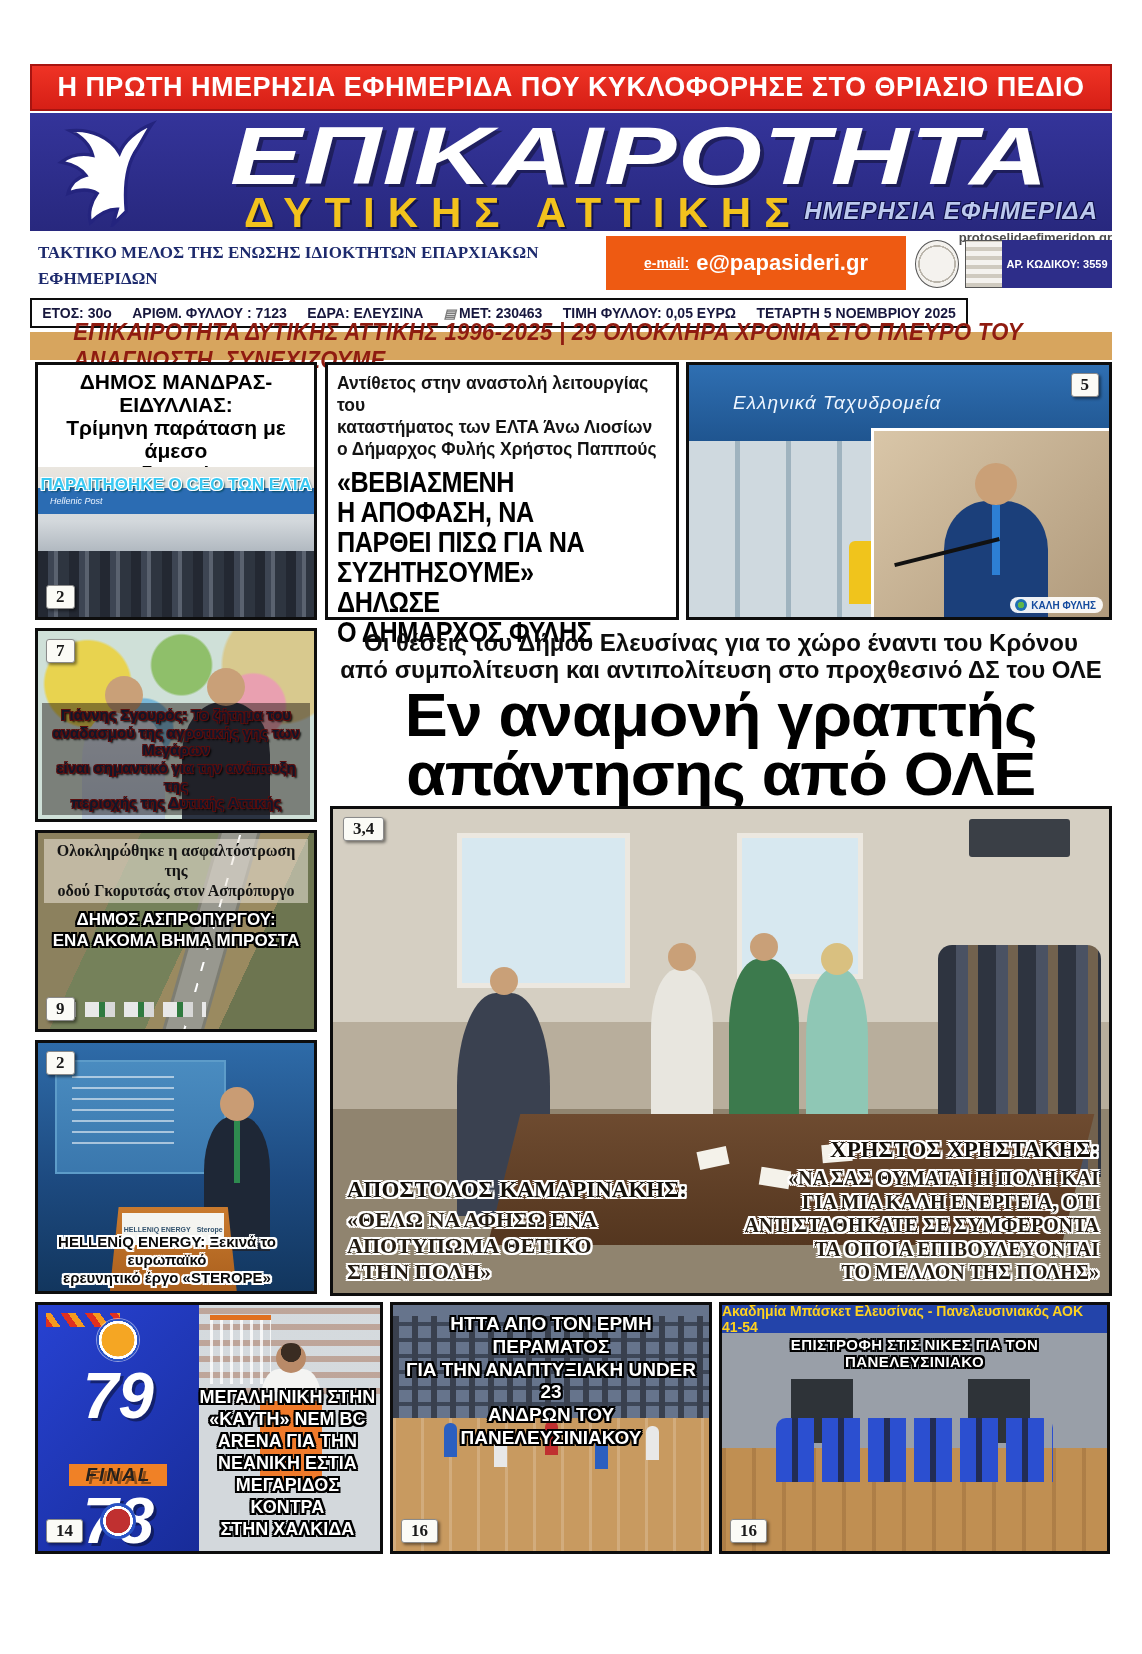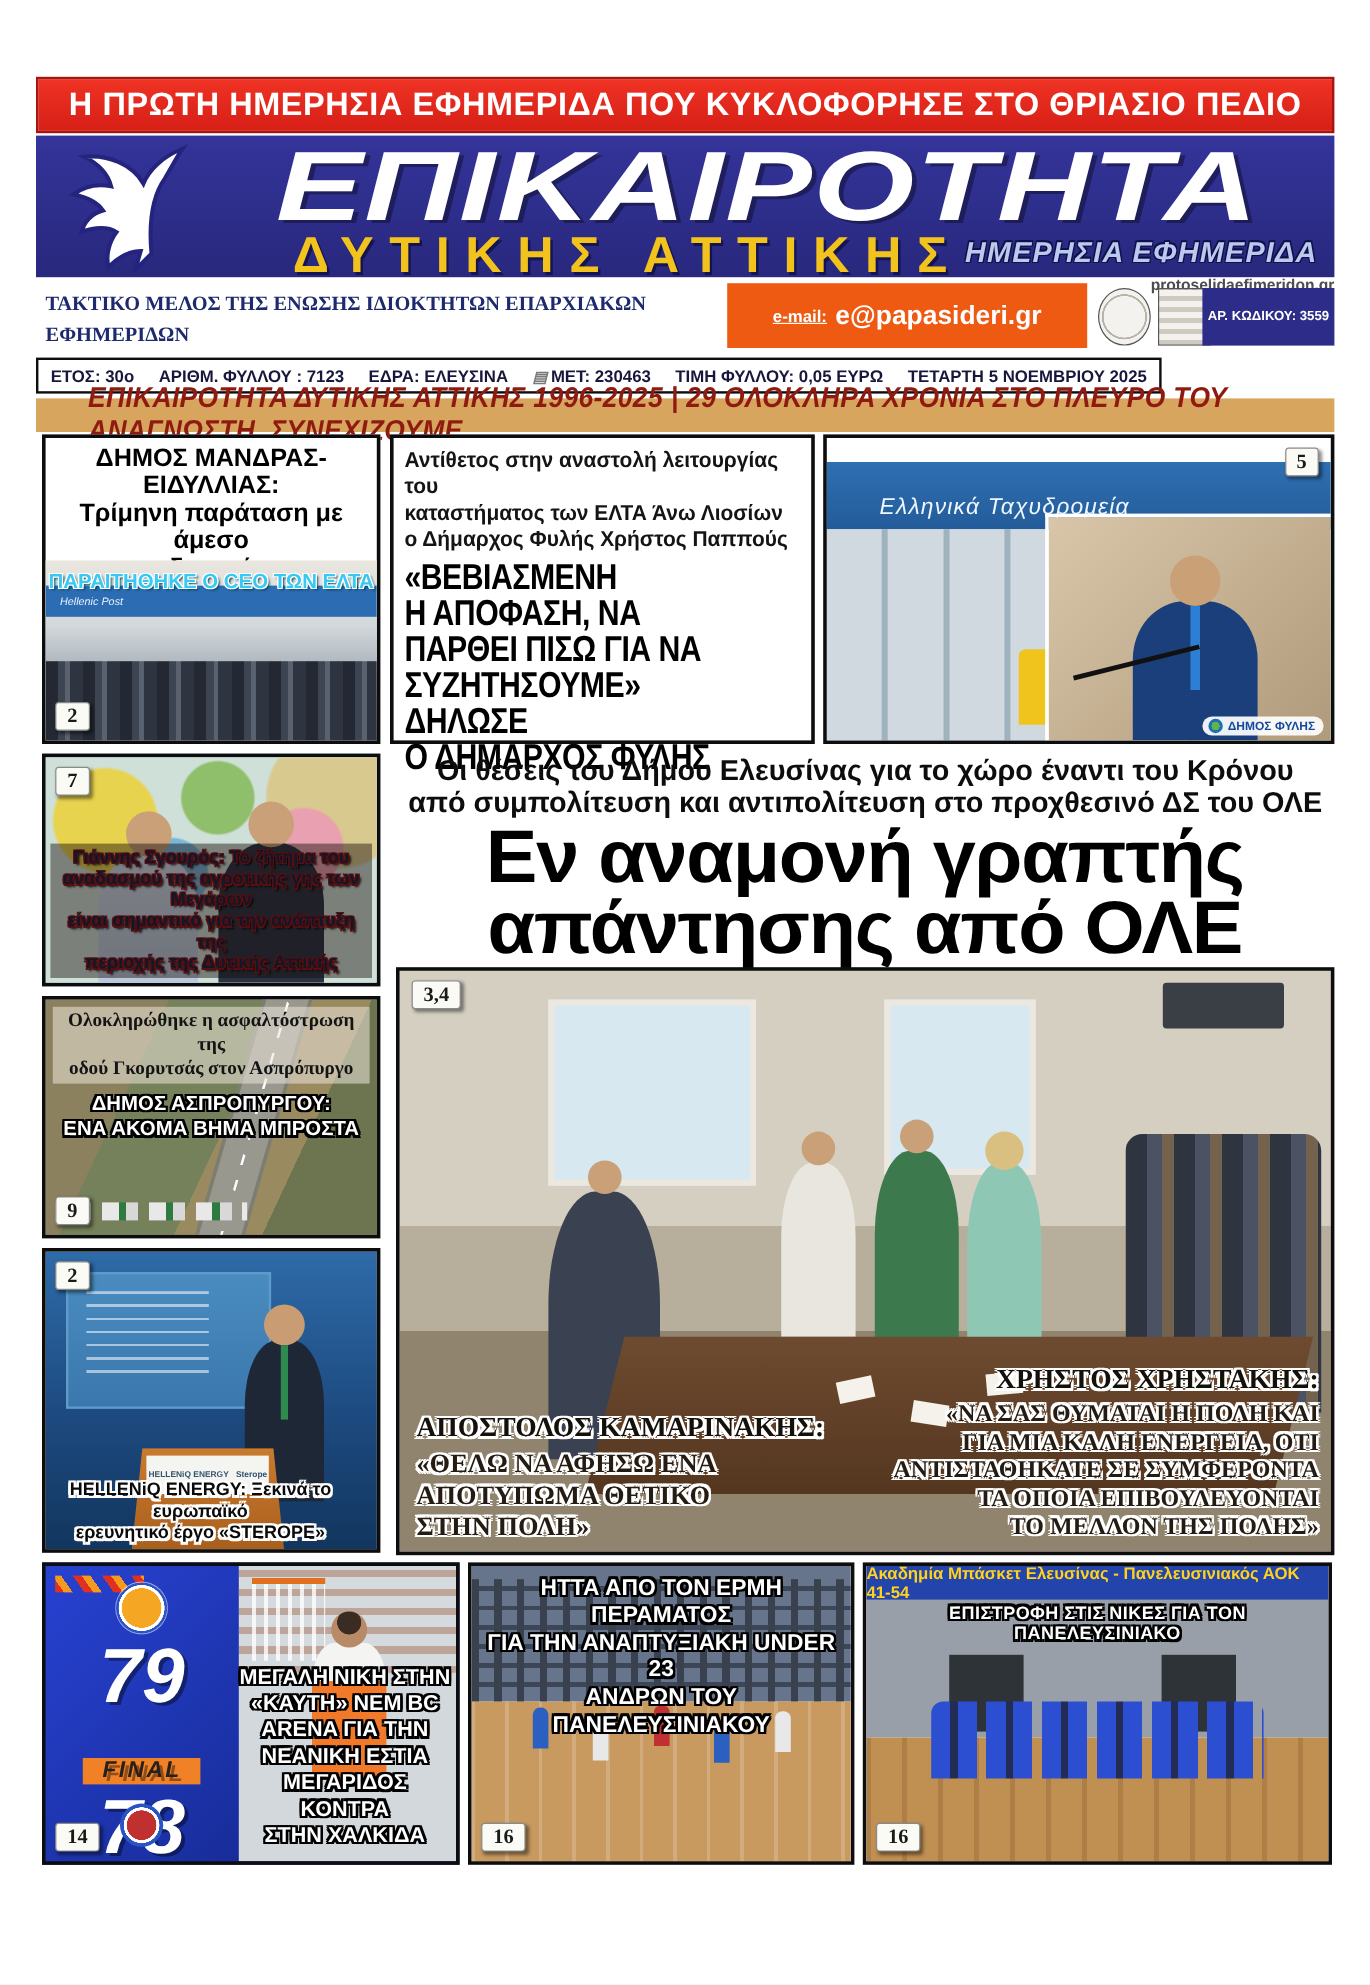--- a/index.html
+++ b/index.html
@@ -101,21 +101,21 @@
       align-items:center;justify-content:center;gap:6px;color:#33536e;font-size:7px;font-weight:700;}
   .art4-cap{position:absolute;left:2px;right:20px;bottom:4px;z-index:5;text-align:center;font-size:15px;font-weight:900;
       line-height:1.2;color:#0a0a0a;}
   
   .fyli-text{left:325px;top:362px;width:354px;height:258px;padding:8px 9px;}
   .fyli-intro{font-size:18px;font-weight:600;line-height:1.22;color:#141414;transform:scaleX(.97);transform-origin:left top;}
   .fyli-head{margin-top:6px;font-size:30px;font-weight:900;line-height:1.0;color:#000;
       transform:scaleX(.84);transform-origin:left top;letter-spacing:-.5px;}
   .fyli-photo{left:686px;top:362px;width:426px;height:258px;overflow:hidden;}
   .post-sign{position:absolute;left:0;right:0;top:0;height:30%;background:linear-gradient(#2f6fb2,#1f5590);
-      color:#eef6ff;font-style:italic;font-size:19px;display:flex;align-items:center;padding-left:44px;letter-spacing:1px;margin-top:20px;}
+      color:#eef6ff;font-style:italic;font-size:19px;display:flex;align-items:center;padding-left:44px;letter-spacing:1px;}
   .post-glass{position:absolute;left:0;right:0;top:30%;bottom:0;
       background:repeating-linear-gradient(90deg,#cfd9df 0 46px,#9fb3bf 46px 51px),linear-gradient(#d5dde2,#8fa0ab);}
   .postbox{position:absolute;left:38%;bottom:5%;width:9%;height:25%;background:#f0c41c;border-radius:6px 6px 0 0;z-index:3;}
   .inset{position:absolute;right:0;bottom:0;width:56%;height:74%;z-index:4;border-left:3px solid #fff;border-top:3px solid #fff;
       background:linear-gradient(135deg,#d9c6a8,#b09a7c);overflow:hidden;}
   .mayor{position:absolute;left:30%;bottom:0;width:44%;height:62%;background:#1b3f7a;border-radius:42% 42% 0 0;}
   .mayor::before{content:"";position:absolute;top:-38px;left:50%;margin-left:-21px;width:42px;height:42px;border-radius:50%;background:#caa077;}
   .mayor::after{content:"";position:absolute;top:4px;left:50%;margin-left:-4px;width:8px;height:60%;background:#2d7fd4;}
   .mic{position:absolute;left:8%;bottom:34%;width:46%;height:4px;background:#111;transform:rotate(-14deg);}
   .fyli-logo{position:absolute;right:6px;bottom:4px;background:rgba(255,255,255,.92);border-radius:10px;
@@ -302,21 +302,21 @@
   </div>
   <div class="abs b3 fyli-photo">
     <div class="post-sign">Ελληνικά Ταχυδρομεία</div>
     <div class="post-glass"></div>
     <div class="postbox"></div>
     <div class="inset">
       <div class="mayor"></div>
       <div class="mic"></div>
       <div class="fyli-logo">
         <i></i>
-        <span>ΔΗΜΟΣ ΦΥΛΗΣ</span>
+        <span>ΚΑΛΗ ΦΥΛΗΣ</span>
       </div>
     </div>
     <div class="badge" style="right:10px;top:8px;">5</div>
   </div>
 
   <div class="abs kicker pre">Οι θέσεις του Δήμου Ελευσίνας για το χώρο έναντι του Κρόνου
 από συμπολίτευση και αντιπολίτευση στο προχθεσινό ΔΣ του ΟΛΕ</div>
   <div class="abs mainhead ctr">
     <span class="cx pre">Εν αναμονή γραπτής
 απάντησης από ΟΛΕ</span>

